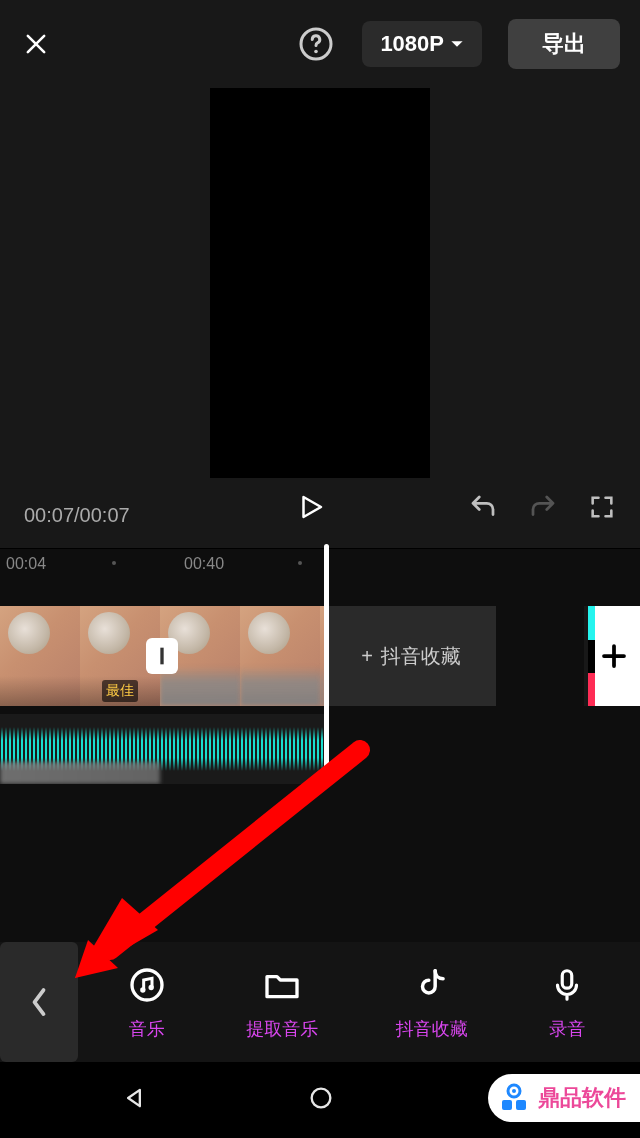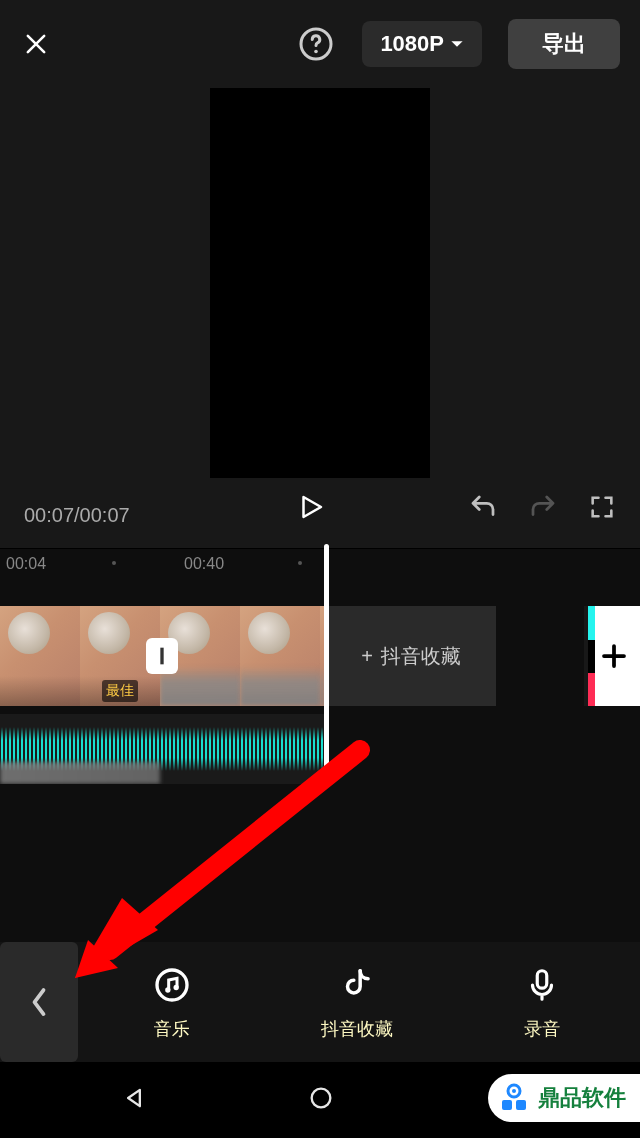--- a/index.html
+++ b/index.html
@@ -191,31 +191,31 @@
   display:flex; align-items:center; justify-content:center;
   cursor:pointer;
   border-radius:6px;
 }
 .tool-items{ flex:1; display:flex; justify-content:space-around; padding:0 8px;}
 .tool-item{
   display:flex; flex-direction:column; align-items:center; gap:10px;
   cursor:pointer;
 }
 .tool-icon{ width:44px; height:44px; display:flex; align-items:center; justify-content:center;}
-.tool-label{ font-size:18px; color:#fef9c3;}
+.tool-label{ font-size:18px; color:#d946ef;}
 .navbar{
   position:absolute; bottom:0; left:0; width:100%;
   height:76px; background:#000;
   display:flex; align-items:center; justify-content:space-around;
   padding:0 40px;
 }
 .nav-btn{ cursor:pointer; opacity:0.9;}
 .watermark{
   position:absolute; right:0; bottom:16px;
-  background:#fff; color:#15803d;
+  background:#fff; color:#ec4899;
   border-radius:24px 0 0 24px;
   padding:8px 14px 8px 10px;
   display:flex; align-items:center; gap:8px;
   font-size:22px; font-weight:600;
   z-index:100;
 }
 .wm-logo{ width:32px; height:32px;}
 </style>
 </head>
 <body>
@@ -343,20 +343,28 @@
             <circle cx="12" cy="12" r="9" stroke="#fff" stroke-width="2" fill="none"></circle>
             <path d="M10 15V9l5-1v5.5" stroke="#fff" stroke-width="1.8" fill="none"></path>
             <circle cx="9.5" cy="15" r="1.6" fill="#fff"></circle>
             <circle cx="14.5" cy="13.5" r="1.6" fill="#fff"></circle>
           </svg>
       </div>
       <div class="tool-label">音乐</div>
     </div>
     <div class="tool-item">
       <div class="tool-icon">
+        <svg width="40" height="40" viewBox="0 0 24 24">
+            <path d="M3 7h6l2 2h10v10H3z" stroke="#fff" stroke-width="2" fill="none" stroke-linejoin="round"></path>
+          </svg>
+      </div>
+      <div class="tool-label">提取音乐</div>
+    </div>
+    <div class="tool-item">
+      <div class="tool-icon">
         <svg width="38" height="38" viewBox="0 0 24 24">
             <path d="M14 3v10a4 4 0 1 1-4-4" stroke="#fff" stroke-width="2.2" fill="none" stroke-linecap="round"></path>
             <path d="M14 3c0 3 2 5 5 5" stroke="#fff" stroke-width="2.2" fill="none" stroke-linecap="round"></path>
           </svg>
       </div>
       <div class="tool-label">抖音收藏</div>
     </div>
     <div class="tool-item">
       <div class="tool-icon">
         <svg width="38" height="38" viewBox="0 0 24 24">

